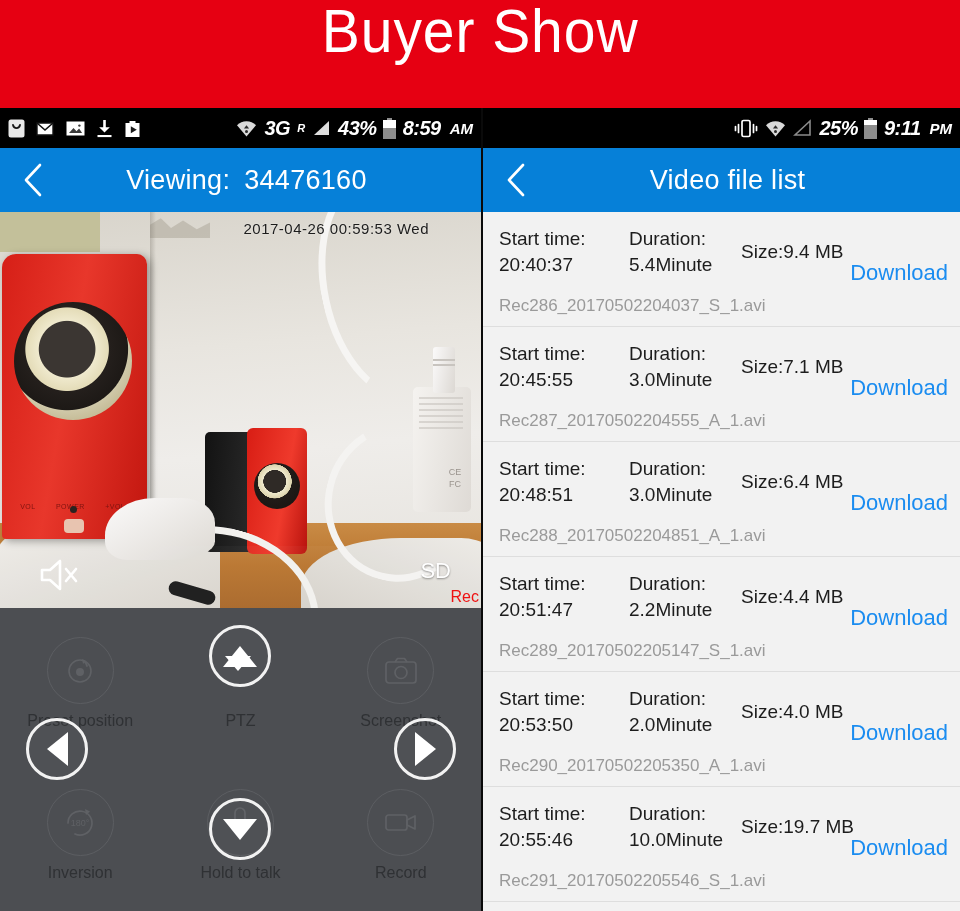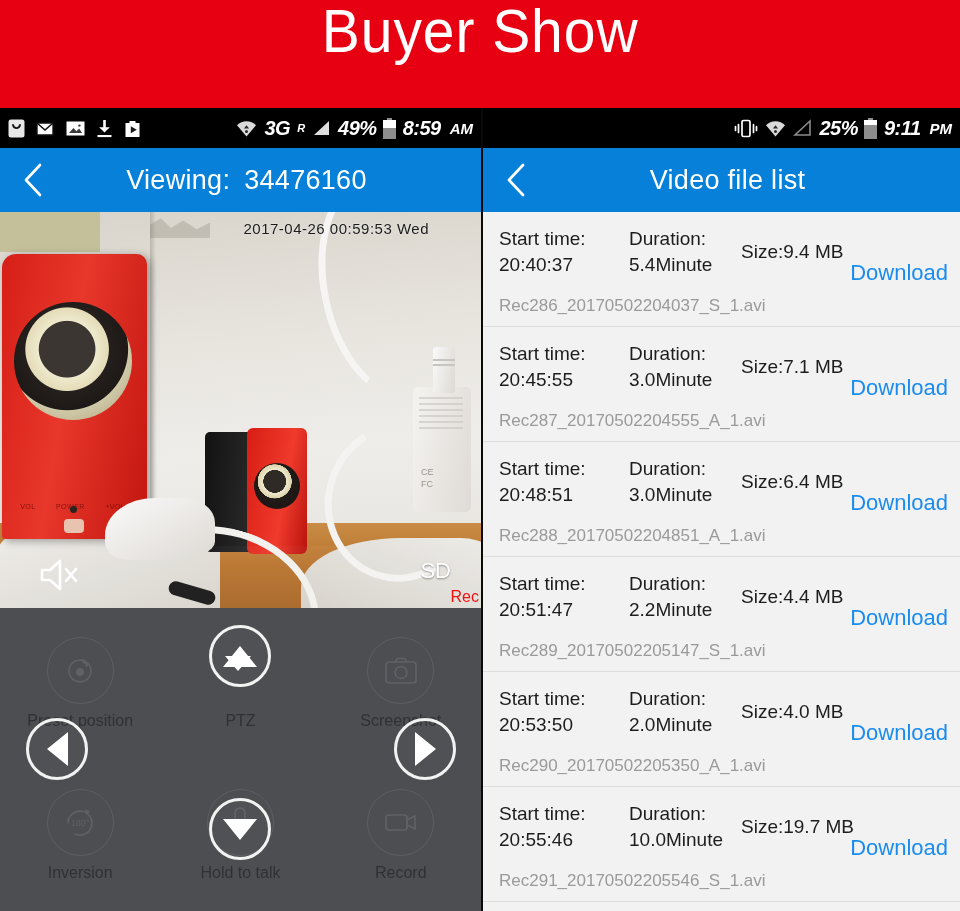--- a/index.html
+++ b/index.html
@@ -187,23 +187,24 @@
     position: absolute; right: 10px; top: 175px; width: 58px; height: 125px;
     background: linear-gradient(100deg, #f5f3f0, #dedad5);
     border-radius: 5px;
   }
   .brick-lbl {
     position: absolute; left: 6px; top: 10px; width: 44px; height: 36px;
     background: repeating-linear-gradient(180deg, #cdc9c4 0 2px, transparent 2px 6px);
     opacity: .7;
   }
   .brick-marks {
-    position: absolute; left: 8px; bottom: 16px; width: 44px; height: 30px;
+    position: absolute; left: 20px; bottom: 16px; width: 44px; height: 30px;
     color: #9a948e; font-size: 9px; line-height: 12px;
     font-family: "Liberation Sans", sans-serif;
+    text-align: center;
   }
   .plug {
     position: absolute; right: 26px; top: 135px; width: 22px; height: 46px;
     background: linear-gradient(100deg, #fbfafa, #dcd8d3);
     border-radius: 3px;
   }
   .plug::after {
     content: ''; position: absolute; left: 0; top: 12px; width: 22px; height: 10px;
     background: repeating-linear-gradient(180deg, #c8c4bf 0 2px, transparent 2px 5px);
   }
@@ -401,21 +402,21 @@
               <circle cx="10.5" cy="12.4" r="1.5" fill="#2b2b2b"></circle>
             </svg>
         </span>
         <span class="sb-text">3G</span>
         <span class="sb-sup">R</span>
         <span class="sb-icon">
           <svg width="19" height="18" viewBox="0 0 19 18">
               <path d="M17 2 v14 h-15z" fill="#dedede"></path>
             </svg>
         </span>
-        <span class="sb-text">49%</span>
+        <span class="sb-text">43%</span>
         <span class="batt">
           <span class="batt-cap"></span>
           <span class="batt-body"></span>
           <span class="batt-fill" style="height:8px;top:2px;"></span>
         </span>
         <span class="sb-text">8:59</span>
         <span class="sb-small">AM</span>
       </div>
     </div>
 

